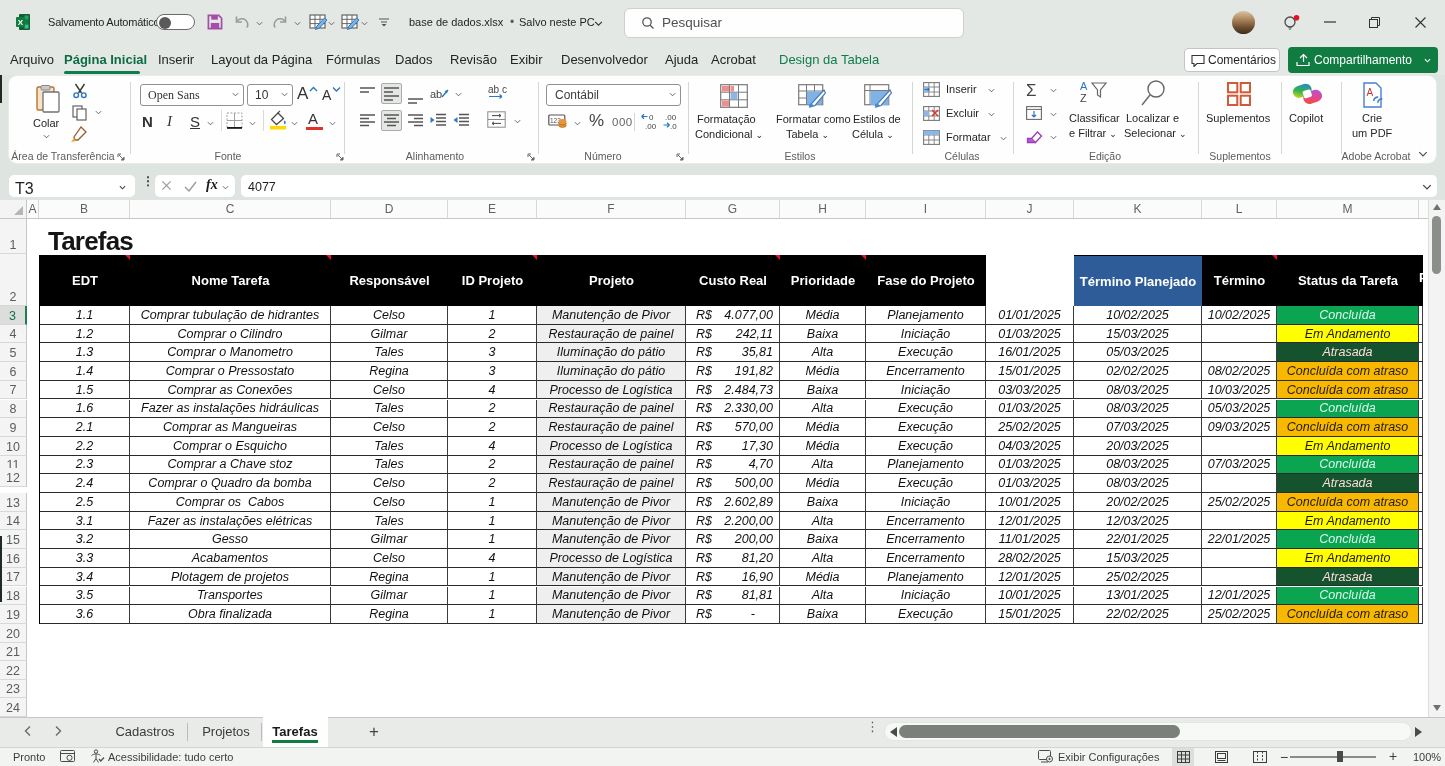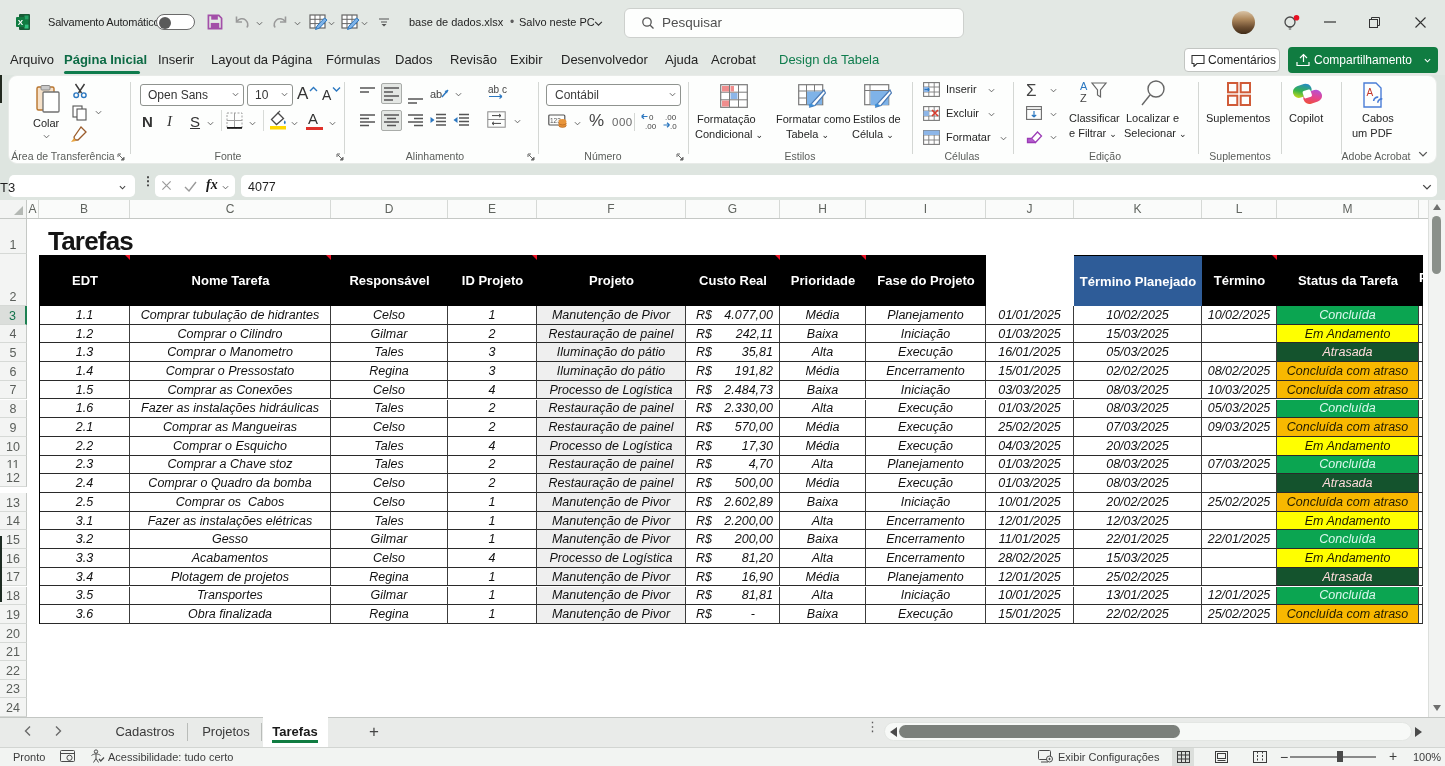--- a/index.html
+++ b/index.html
@@ -203,21 +203,21 @@
 <svg class="ab" style="left:70px;top:126px;" width="18" height="17" viewBox="0 0 18 17">
       <path d="M11 1 L16 6 L8 14 L5 14 L4 11 Z" fill="none" stroke="#9a5b2a" stroke-width="1.3"></path>
       <path d="M4 12 L1 16 L6 15 Z" fill="#e8a33d"></path>
     </svg>
 <div class="glabel" style="left:8px;width:110px;">Área de Transferência</div>
 <svg class="launch" style="left:116px;" viewBox="0 0 10 10">
       <path d="M2 2 H5 M2 2 V5 M8 8 H5 M8 8 V5 M3 3 L8 8" stroke="#666" stroke-width="1"></path>
       <path d="M8 8 L5 8 L8 5Z" fill="#666"></path>
     </svg>
 <div class="gdiv" style="left:130px;"></div>
-<div class="combo" style="left:140px;top:84px;width:104px;height:22px;line-height:20px;padding-left:7px;">Open Sans</div>
+<div class="combo" style="left:140px;top:84px;width:104px;height:22px;line-height:20px;padding-left:7px;font-family:Liberation Serif, serif;">Open Sans</div>
 <svg class="chev" style="left:232px;top:91px;" viewBox="0 0 8 8">
       <path d="M1 2.5 L4 5.5 L7 2.5" fill="none" stroke="#555" stroke-width="1"></path>
     </svg>
 <div class="combo" style="left:247px;top:84px;width:46px;height:22px;line-height:20px;padding-left:7px;">10</div>
 <svg class="chev" style="left:281px;top:91px;" viewBox="0 0 8 8">
       <path d="M1 2.5 L4 5.5 L7 2.5" fill="none" stroke="#555" stroke-width="1"></path>
     </svg>
 <div class="ab" style="left:297px;top:84px;font-size:17px;color:#333;">A</div>
 <svg class="ab" style="left:309px;top:86px;" width="9" height="6" viewBox="0 0 9 6">
       <path d="M1 5 L4.5 1.5 L8 5" fill="none" stroke="#2b77c0" stroke-width="1.4"></path>
@@ -473,31 +473,31 @@
         <rect x="10.2" y="9.2" width="8.2" height="7.6" rx="1.5" fill="#fff"></rect>
       </g>
     </svg>
 <div class="rbtxt" style="left:1289px;top:112px;">Copilot</div>
 <div class="gdiv" style="left:1341px;"></div>
 <svg class="ab" style="left:1360px;top:82px;" width="26" height="26" viewBox="0 0 26 26">
       <path d="M4 1 h12 l5 5 v19 h-17 z" fill="none" stroke="#4a7dd6" stroke-width="1.4"></path>
       <text x="6.5" y="14" font-size="10" fill="#c4372c" font-family="Liberation Sans">A</text>
       <path d="M14 16 a4 4 0 0 1 6 0 M16 20 a4 4 0 0 1 6 0" stroke="#4a7dd6" stroke-width="1.6" fill="none" transform="rotate(-40 18 18)"></path>
     </svg>
-<div class="rbtxt" style="left:1362px;top:112px;">Cabos</div>
+<div class="rbtxt" style="left:1362px;top:112px;">Crie</div>
 <div class="rbtxtab" style="left:1353px;top:127px;"></div>
 <div class="rbtxt" style="left:1352px;top:127px;">um PDF</div>
 <div class="glabel" style="left:1338px;width:76px;">Adobe Acrobat</div>
 <svg class="chev" style="left:1418px;top:149px;width:10px;height:10px;" viewBox="0 0 8 8">
       <path d="M1 2.5 L4 5.5 L7 2.5" fill="none" stroke="#555" stroke-width="1.1"></path>
     </svg>
 
 <div id="fxbar"></div>
 <div class="fxwhite" style="left:9px;top:174.5px;width:126px;height:22px;"></div>
-<div class="ttxt" style="left:0;top:180px;font-size:13px;">T3</div>
+<div class="ttxt" style="left:15px;top:180px;font-size:16px;">T3</div>
 <svg class="chev" style="left:119px;top:183.5px;" viewBox="0 0 8 8">
       <path d="M1 2.5 L4 5.5 L7 2.5" fill="none" stroke="#444" stroke-width="1.2"></path>
     </svg>
 <div class="ab" style="left:142px;top:179px;width:3px;height:14px;color:#333;font-size:12px;line-height:5px;font-weight:bold;">⋮</div>
 <div class="fxwhite" style="left:155px;top:174.5px;width:80px;height:22px;"></div>
 <svg class="ab" style="left:161px;top:180px;" width="11" height="11" viewBox="0 0 12 12">
       <path d="M1.5 1.5 L10.5 10.5 M10.5 1.5 L1.5 10.5" stroke="#9a9a9a" stroke-width="1.3"></path>
     </svg>
 <svg class="ab" style="left:184px;top:181px;" width="13" height="11" viewBox="0 0 13 11">
       <path d="M1 6 L5 10 L12 1" fill="none" stroke="#9a9a9a" stroke-width="1.4"></path>

